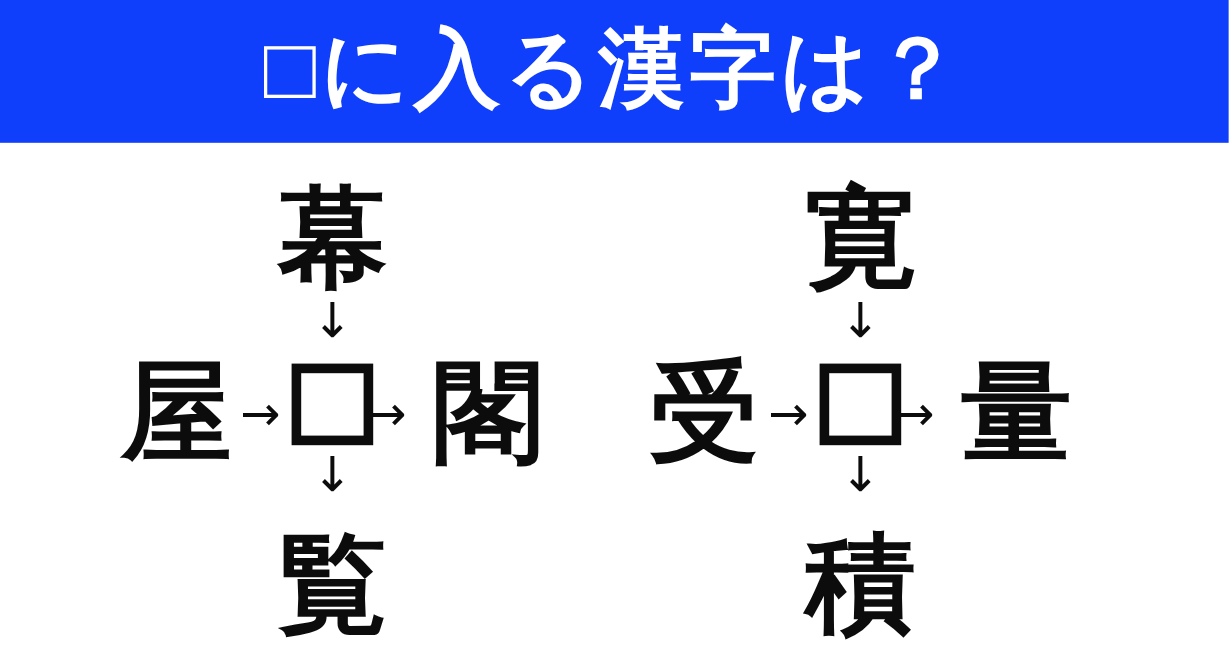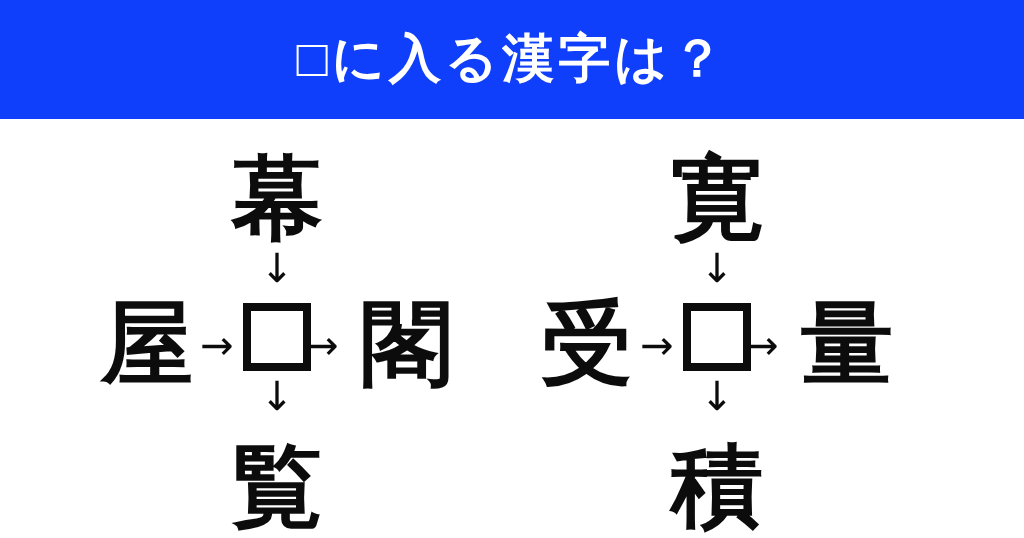--- a/index.html
+++ b/index.html
@@ -29,22 +29,22 @@
     width: 1024px;
     height: 119px;
     background: #0f3ffa;
     display: flex;
     align-items: center;
     justify-content: center;
     box-sizing: border-box;
   }
   .header-title {
     color: #ffffff;
-    font-family: Liberation Sans, sans-serif;
-    font-size: 52px;
+    font-family: Liberation Serif, serif;
+    font-size: 72px;
     font-weight: 700;
     letter-spacing: 4px;
     line-height: 1;
     white-space: nowrap;
     padding-bottom: 4px;
   }
 
   
   .puzzle-area {
     position: absolute;

